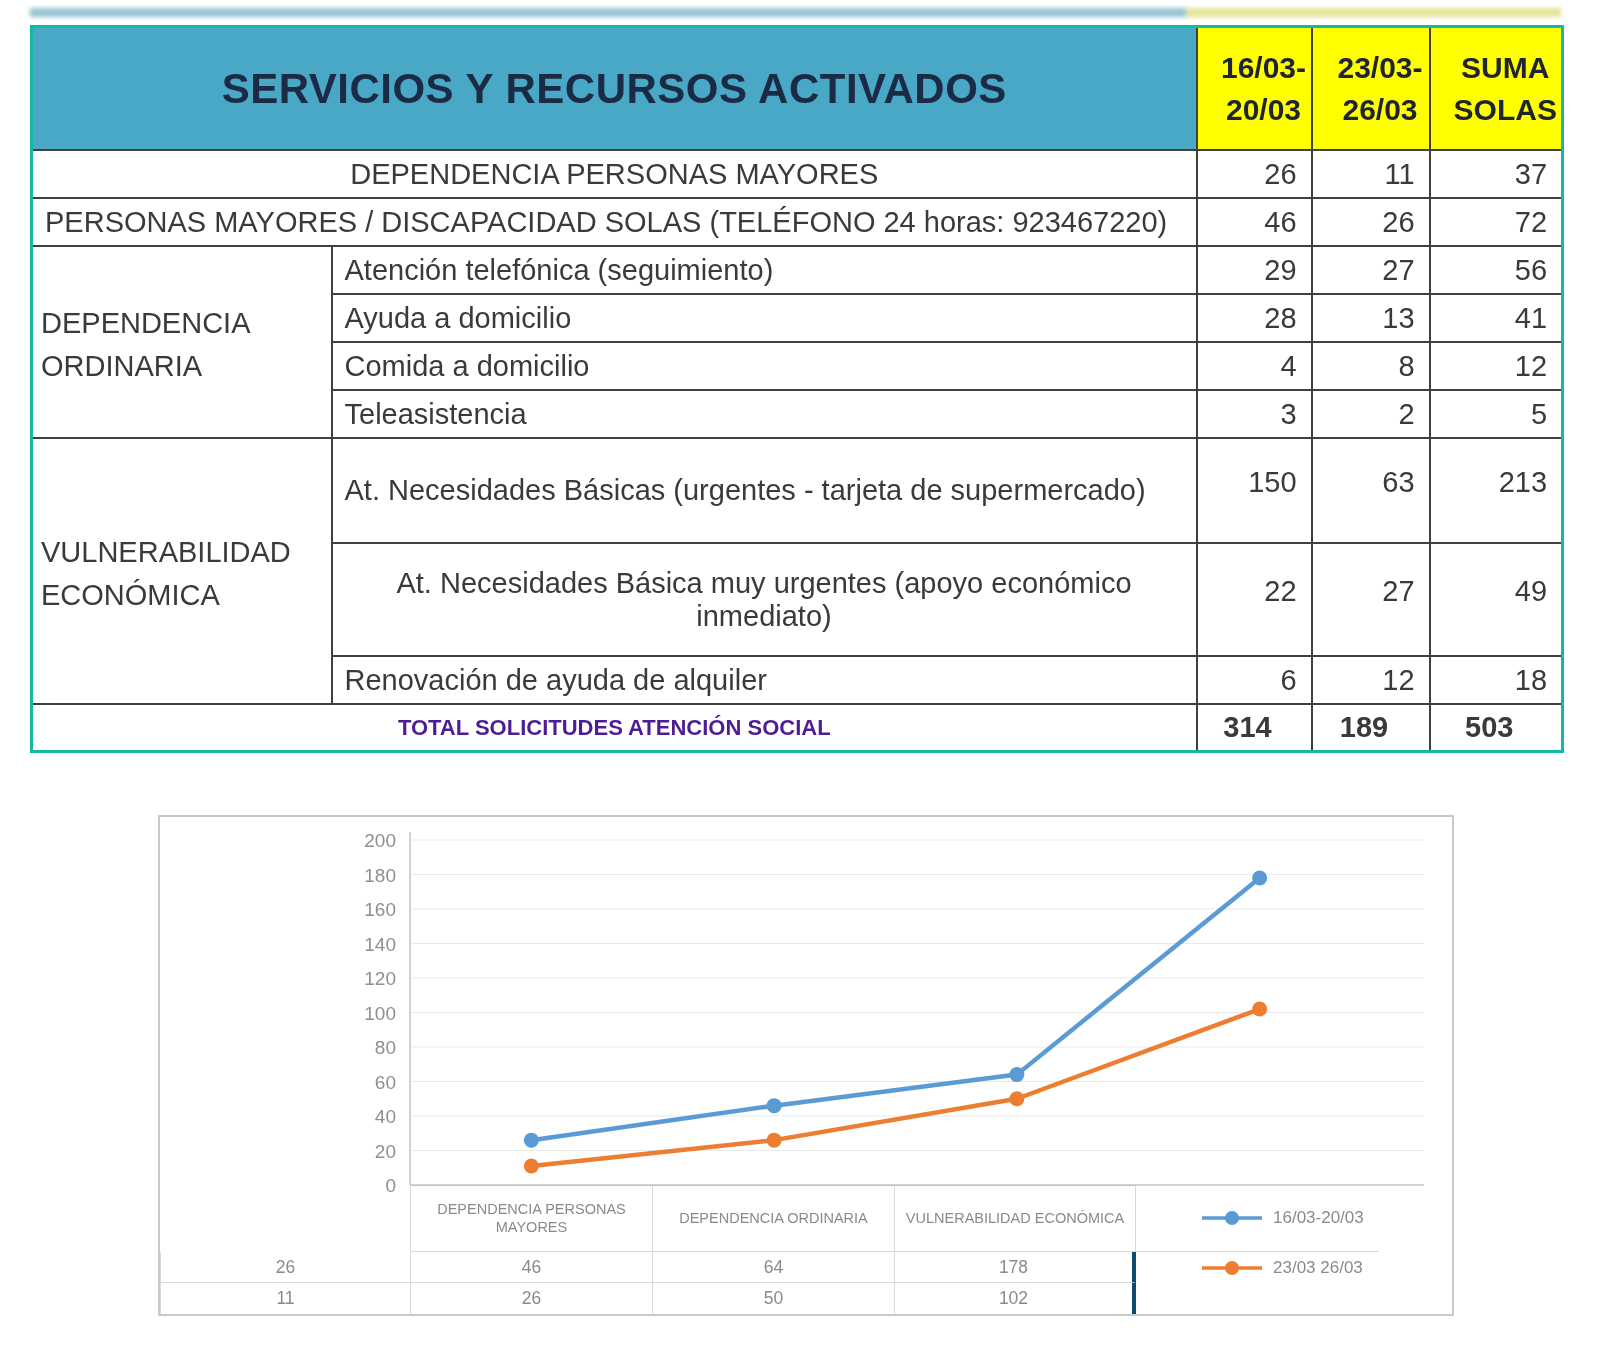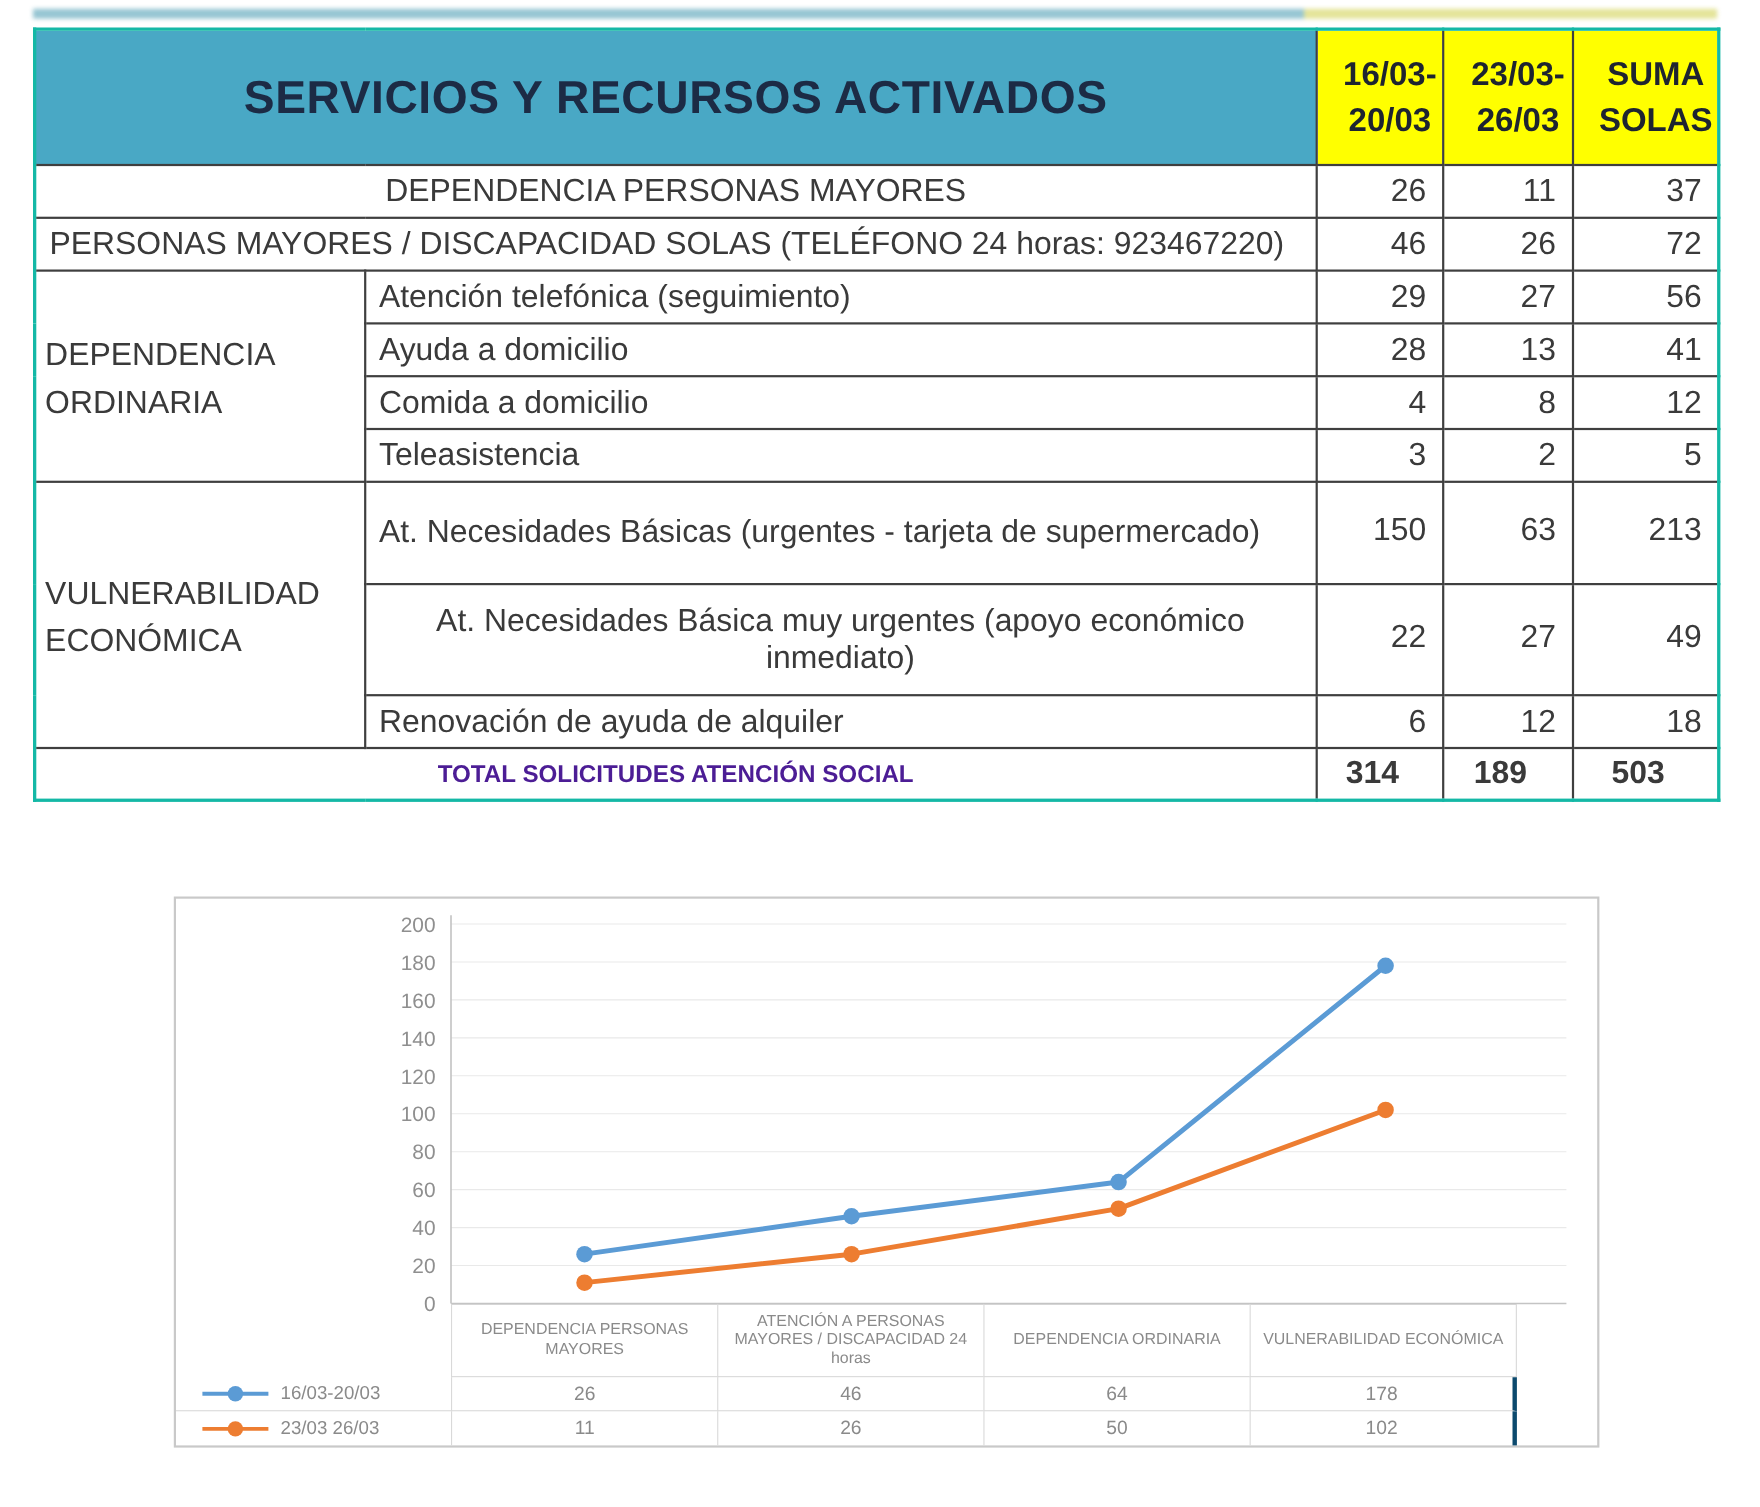--- a/index.html
+++ b/index.html
@@ -22,40 +22,40 @@
   td.c-title{background:#49a8c5;text-align:center;font-weight:bold;
     font-size:42px;color:#1c2b45;letter-spacing:.5px;}
   td.c-period{background:#ffff00;text-align:center;font-weight:bold;
     font-size:30px;line-height:1.38;color:#1e2430;padding-left:20px;}
   tr.r-std td{height:44px;}
   tr.r-tall1 td{height:84px;}
   tr.r-tall2 td{height:92px;}
   td.lbl{padding-left:12px;padding-right:12px;}
   td.lbl.center{text-align:center;}
   td.val{text-align:right;padding-right:14px;}
-  td.vbottom{vertical-align:bottom;padding-bottom:6px;}
+  td.vbottom{vertical-align:bottom;padding-bottom:18px;}
   td.grp{vertical-align:top;padding:6px 6px 0 8px;line-height:1.5;}
   tr.r-total td{height:43px;}
   td.total-lbl{text-align:center;font-weight:bold;font-size:22px;color:#4c1d95;}
   td.total-val{text-align:center;padding-right:14px;font-weight:bold;}
 
   
   .chart-box{position:absolute;left:158px;top:815px;width:1292px;height:497px;
     border:2px solid #c9c9c9;background:#fff;}
   .chart-box svg.plot{position:absolute;left:0;top:0;}
   .ct{position:absolute;left:0;top:368px;width:1221px;display:grid;
     grid-template-columns:250px 242px 242px 242px 243px;
     grid-template-rows:67px 31px 31px;color:#8a8a8a;}
   .ct-corner{}
   .ct-head{border-left:1px solid #d9d9d9;border-bottom:1px solid #d9d9d9;
     border-top:1px solid #c4c4c4;display:flex;align-items:center;
     justify-content:center;text-align:center;font-size:14.5px;
     line-height:1.18;padding:2px 10px;}
   .ct-head.last{border-right:1px solid #d9d9d9;}
-  .ct-legend{display:flex;align-items:center;gap:9px;padding-left:22px;
+  .ct-legend{display:flex;align-items:center;gap:9px;padding-left:64px;
     font-size:17px;white-space:nowrap;}
   .ct-legend.rowline{border-bottom:1px solid #d9d9d9;}
   .ct-val{border-left:1px solid #d9d9d9;display:flex;align-items:center;
     justify-content:center;font-size:17.5px;}
   .ct-val.rowline{border-bottom:1px solid #d9d9d9;}
   .ct-val.last{border-right:4px solid #0c4a6e;}
   .ytick{font-size:19px;fill:#8f8f8f;}
 </style>
 </head>
 <body>
@@ -190,21 +190,20 @@
         <polyline points="371.375,349.025 614.125,323.15 856.875,281.75 1099.625,192.05" fill="none" stroke="#ED7D31" stroke-width="4.5" stroke-linejoin="round" stroke-linecap="round"></polyline>
         <circle cx="371.375" cy="349.025" r="7.5" fill="#ED7D31"></circle>
         <circle cx="614.125" cy="323.15" r="7.5" fill="#ED7D31"></circle>
         <circle cx="856.875" cy="281.75" r="7.5" fill="#ED7D31"></circle>
         <circle cx="1099.625" cy="192.05" r="7.5" fill="#ED7D31"></circle>
       </svg>
 
     <div class="ct">
       <div class="ct-corner"></div>
       <div class="ct-head">DEPENDENCIA PERSONAS MAYORES</div>
-      <div class="ct-head">ATENCIÓN A PERSONAS MAYORES / DISCAPACIDAD 24 horas</div>
       <div class="ct-head">DEPENDENCIA ORDINARIA</div>
       <div class="ct-head last">VULNERABILIDAD ECONÓMICA</div>
 
       <div class="ct-legend rowline">
         <svg width="64" height="18">
           <line x1="2" y1="9" x2="62" y2="9" stroke-width="3.5" stroke="#5B9BD5"></line>
           <circle cx="32" cy="9" r="7" fill="#5B9BD5"></circle>
         </svg>
         <span>16/03-20/03</span>
       </div>

